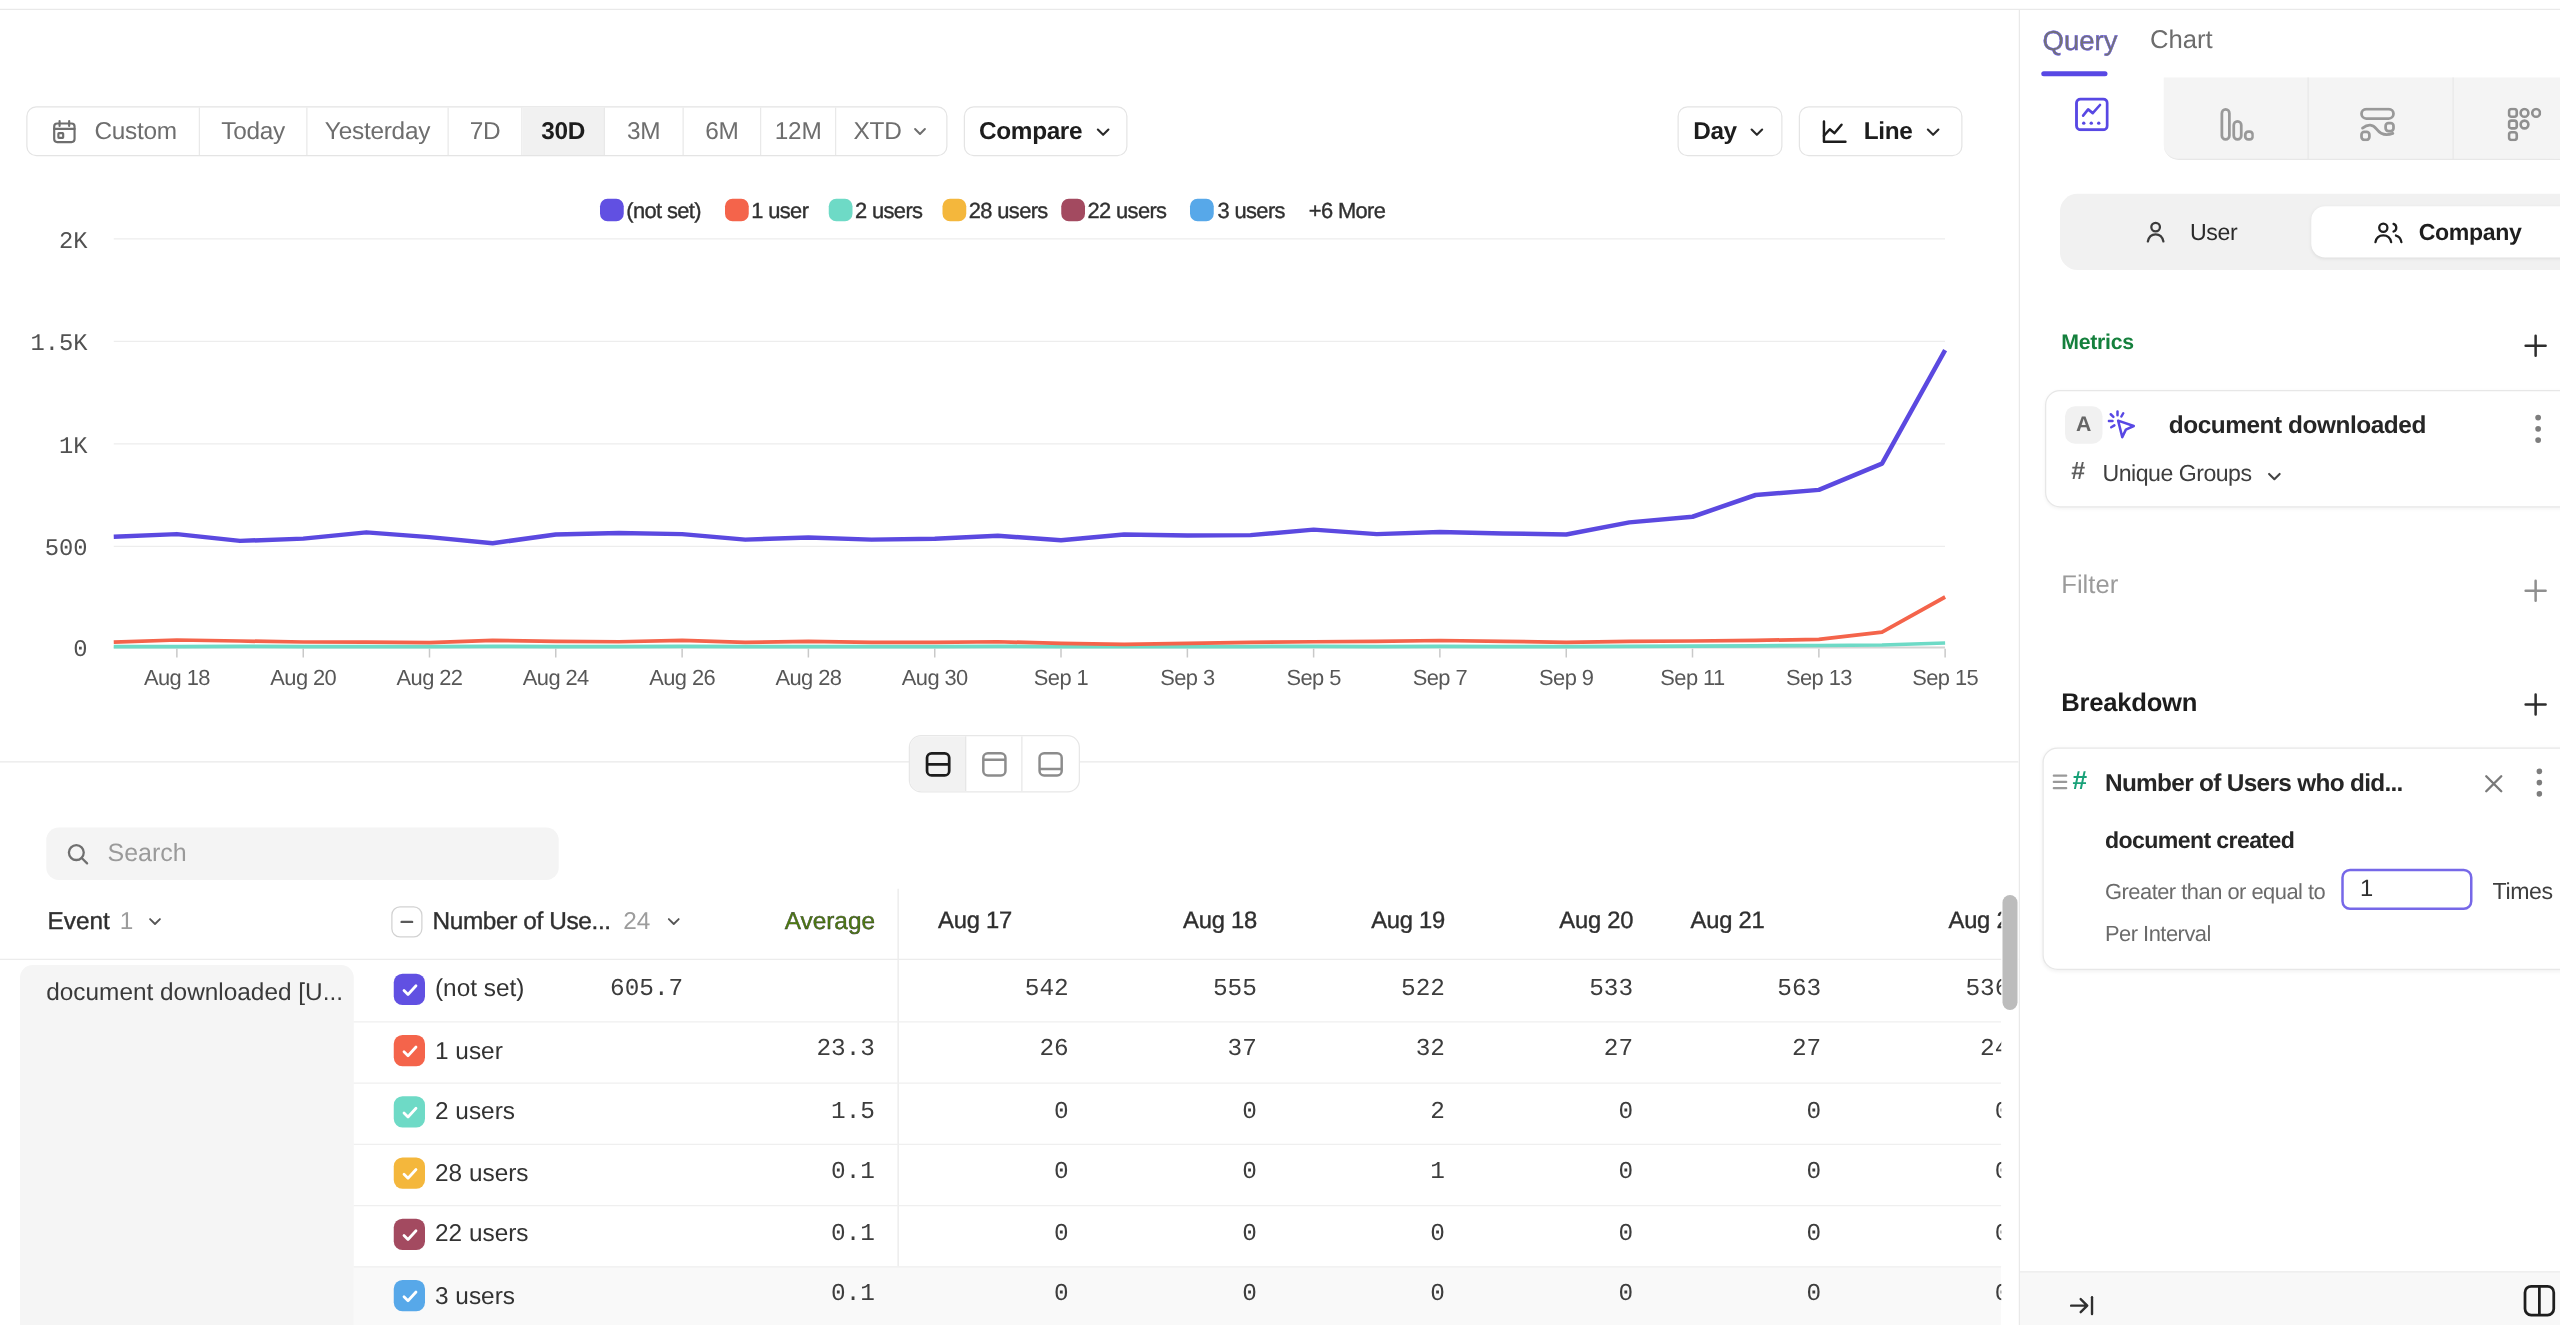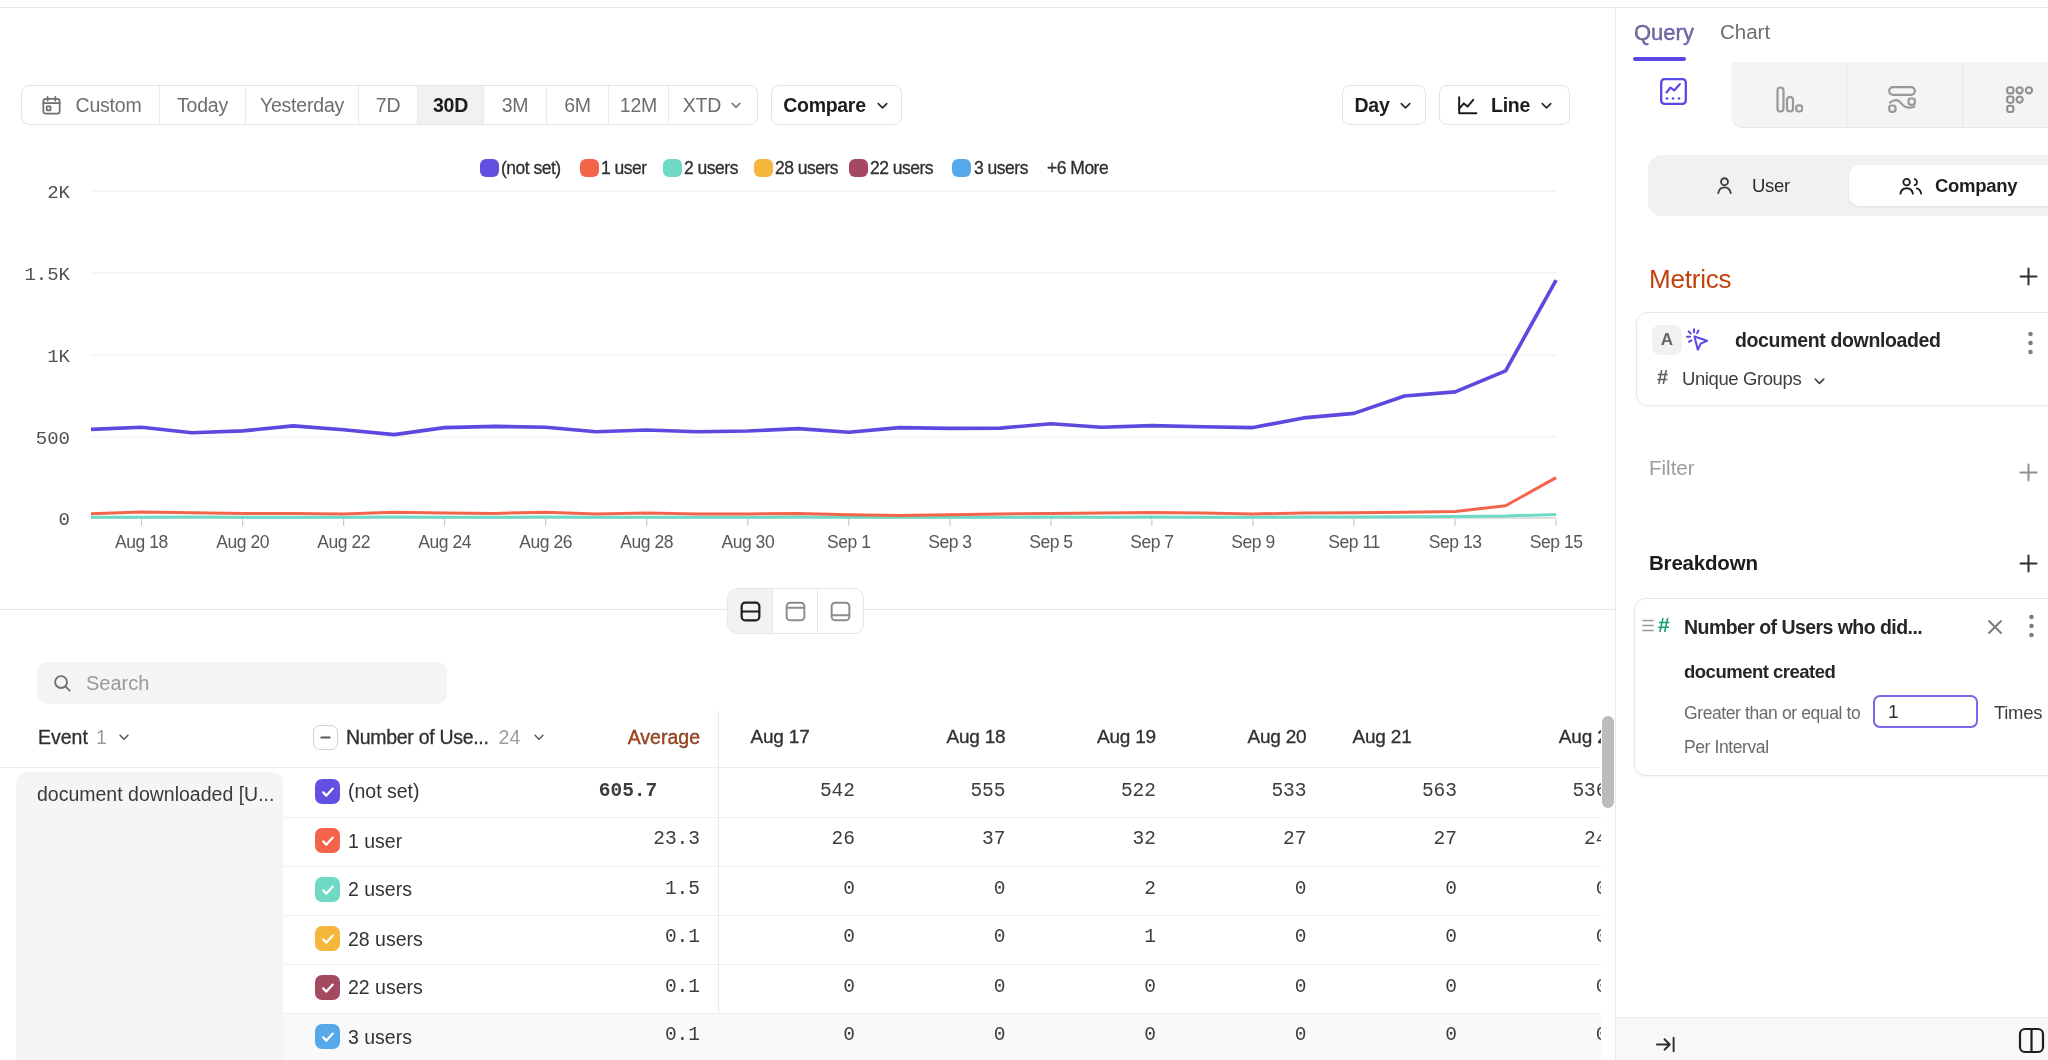--- a/index.html
+++ b/index.html
@@ -171,39 +171,39 @@
           <path d="M3.5 8h9"></path>
         </svg>
       </div>
 <div class="abs" style="left:346px;top:716px;height:26px;display:flex;align-items:center;font-size:19.5px;">
         <span style="color:#2f2f2f;-webkit-text-stroke:0.3px #2f2f2f;letter-spacing:-0.3px;">Number of Use...</span>
         <span style="color:#9c9c9c;margin-left:10px;">24</span>
         <svg style="margin-left:12px" width="14" height="14" viewBox="0 0 16 16" fill="none" stroke="#555" stroke-width="1.7" stroke-linecap="round" stroke-linejoin="round">
           <path d="M3.5 6l4.5 4.5L12.5 6"></path>
         </svg>
       </div>
-<div class="abs" style="left:500px;top:716px;width:200px;height:26px;text-align:right;font-size:19.5px;color:#c2410c;-webkit-text-stroke:0.3px #2f2f2f;line-height:26px;">Average</div>
+<div class="abs" style="left:500px;top:716px;width:200px;height:26px;text-align:right;font-size:19.5px;color:#4d7c0f;-webkit-text-stroke:0.3px #2f2f2f;line-height:26px;">Average</div>
 <div class="abs" style="left:705.0px;top:716px;width:150px;height:26px;text-align:center;font-size:19px;letter-spacing:-0.2px;color:#2f2f2f;-webkit-text-stroke:0.3px #2f2f2f;line-height:26px;">Aug 17</div>
 <div class="abs" style="left:855.5px;top:716px;width:150px;height:26px;text-align:right;font-size:19px;letter-spacing:-0.2px;color:#2f2f2f;-webkit-text-stroke:0.3px #2f2f2f;line-height:26px;">Aug 18</div>
 <div class="abs" style="left:1006.0px;top:716px;width:150px;height:26px;text-align:right;font-size:19px;letter-spacing:-0.2px;color:#2f2f2f;-webkit-text-stroke:0.3px #2f2f2f;line-height:26px;">Aug 19</div>
 <div class="abs" style="left:1156.5px;top:716px;width:150px;height:26px;text-align:right;font-size:19px;letter-spacing:-0.2px;color:#2f2f2f;-webkit-text-stroke:0.3px #2f2f2f;line-height:26px;">Aug 20</div>
 <div class="abs" style="left:1307.0px;top:716px;width:150px;height:26px;text-align:center;font-size:19px;letter-spacing:-0.2px;color:#2f2f2f;-webkit-text-stroke:0.3px #2f2f2f;line-height:26px;">Aug 21</div>
 <div class="abs" style="left:1457.5px;top:716px;width:150px;height:26px;text-align:right;font-size:19px;letter-spacing:-0.2px;color:#2f2f2f;-webkit-text-stroke:0.3px #2f2f2f;line-height:26px;">Aug 2</div>
 <div class="abs" style="left:718px;top:703px;width:1px;height:349px;background:#e9e9e9;"></div>
 <div class="abs" style="left:0;top:759px;width:1615px;height:1px;background:#ececec;"></div>
       <div class="abs" style="left:283px;top:1005px;width:1318px;height:47px;background:#f9f9f9;"></div>
 <div class="abs" style="left:16px;top:764px;width:267px;height:288px;background:#f5f5f5;border-radius:10px 10px 0 0;"></div>
 <div class="abs" style="left:37px;top:773px;width:240px;height:26px;font-size:19.5px;color:#3a3a3a;line-height:26px;white-space:nowrap;overflow:hidden;">document downloaded [U...</div>
 <div class="abs cb" style="left:315px;top:771px;background:#6150e2;">
         <svg width="16" height="16" viewBox="0 0 16 16" fill="none" stroke="#fff" stroke-width="2.2" stroke-linecap="round" stroke-linejoin="round">
           <path d="M3.2 8.4l3.2 3.2 6.4-7"></path>
         </svg>
       </div>
 <div class="abs" style="left:348px;top:770px;height:26px;font-size:19.5px;color:#333;line-height:26px;">(not set)</div>
-<div class="abs mono" style="left:528px;top:772px;width:200px;text-align:center;font-size:19.5px;color:#3d3d3d;font-weight:bold;">605.7</div>
+<div class="abs mono" style="left:488px;top:772px;width:200px;text-align:left;font-size:19.5px;color:#3d3d3d;">605.7</div>
 <div class="abs mono" style="left:705.0px;top:772px;width:150px;text-align:right;font-size:19.5px;color:#3d3d3d;">542</div>
 <div class="abs mono" style="left:855.5px;top:772px;width:150px;text-align:right;font-size:19.5px;color:#3d3d3d;">555</div>
 <div class="abs mono" style="left:1006.0px;top:772px;width:150px;text-align:right;font-size:19.5px;color:#3d3d3d;">522</div>
 <div class="abs mono" style="left:1156.5px;top:772px;width:150px;text-align:right;font-size:19.5px;color:#3d3d3d;">533</div>
 <div class="abs mono" style="left:1307.0px;top:772px;width:150px;text-align:right;font-size:19.5px;color:#3d3d3d;">563</div>
 <div class="abs mono" style="left:1457.5px;top:772px;width:150px;text-align:right;font-size:19.5px;color:#3d3d3d;">536</div>
 <div class="abs cb" style="left:315px;top:820px;background:#f4644b;">
         <svg width="16" height="16" viewBox="0 0 16 16" fill="none" stroke="#fff" stroke-width="2.2" stroke-linecap="round" stroke-linejoin="round">
           <path d="M3.2 8.4l3.2 3.2 6.4-7"></path>
         </svg>
@@ -331,21 +331,21 @@
     <div class="abs" style="left:281px;top:147px;height:61px;display:flex;align-items:center;">
       <svg width="27" height="24" viewBox="0 0 28 24" fill="none" stroke="#1e1e1e" stroke-width="1.9" stroke-linecap="round">
           <circle cx="10" cy="8" r="3.4"></circle>
           <path d="M3.5 20c.7-3.8 3-5.7 6.5-5.7s5.8 1.9 6.5 5.7"></path>
           <path d="M18.5 4.8a3.4 3.4 0 0 1 0 6.4"></path>
           <path d="M20.5 14.5c2.6.6 4 2.4 4.5 5.5"></path>
         </svg>
       <span style="margin-left:11px;font-size:18.5px;letter-spacing:-0.3px;font-weight:bold;color:#1e1e1e;">Company</span>
     </div>
 
-    <div class="abs" style="left:33px;top:256px;font-size:26px;letter-spacing:-0.2px;font-weight:normal;color:#c2410c;">Metrics</div>
+    <div class="abs" style="left:33px;top:256px;font-size:17px;letter-spacing:-0.2px;font-weight:bold;color:#15803d;">Metrics</div>
     <svg class="abs" style="left:403px;top:259px;" width="19" height="19" viewBox="0 0 19 19" stroke="#2e2e2e" stroke-width="2" stroke-linecap="round">
         <path d="M9.5 1.5v16M1.5 9.5h16"></path>
       </svg>
 
     <div class="abs" style="left:20px;top:304px;width:450px;height:94px;background:#fff;border:1px solid #e7e7e7;border-radius:12px;box-shadow:0 1px 3px rgba(0,0,0,0.05);"></div>
     <div class="abs" style="left:36px;top:317px;width:30px;height:30px;background:#f1f1f1;border-radius:8px;display:flex;align-items:center;justify-content:center;font-size:17px;font-weight:bold;color:#666;">A</div>
     <svg class="abs" style="left:70px;top:320px;" width="24" height="24" viewBox="0 0 24 24" fill="none" stroke="#5848e4" stroke-width="2" stroke-linecap="round" stroke-linejoin="round">
       <path d="M8.5 8.5l12.5 4.3-6.3 2.9-2.9 6z"></path>
       <path d="M8 1.2v3M12.6 2.6l-1.5 2.6M2.6 3.4l2.1 2.1M1 8.8h3M3 13.8l2.5-1.5"></path>
     </svg>

